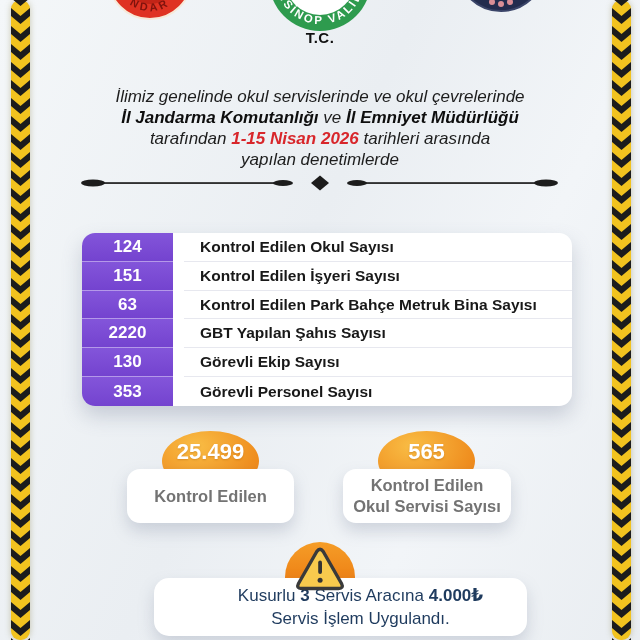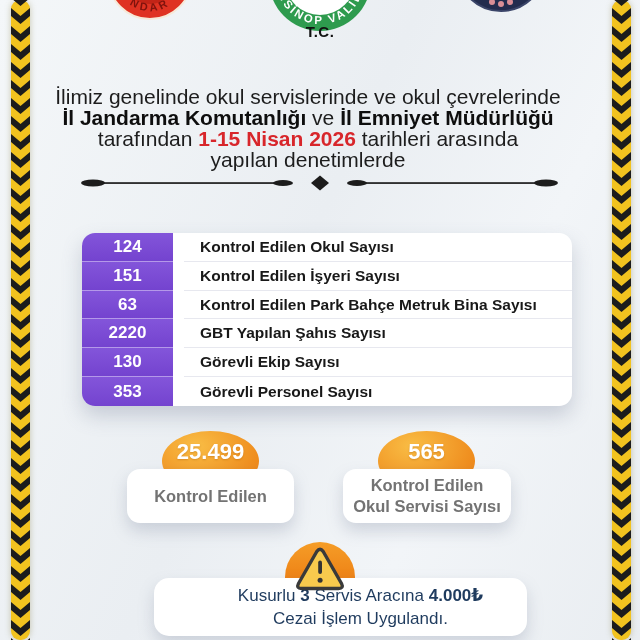--- a/index.html
+++ b/index.html
@@ -23,26 +23,26 @@
   .stripe.left{left:11px;}
   .stripe.right{left:612px;}
   .stripe svg{display:block;width:19px;height:640px;}
   
   .logo{position:absolute;border-radius:50%;}
   .logo svg{display:block;}
   .logo-jandarma{left:107px;top:-66px;width:86px;height:86px;}
   .logo-valilik{left:268px;top:-72px;width:104px;height:104px;}
   .logo-emniyet{left:456px;top:-78px;width:90px;height:90px;}
   
-  .org-block{position:absolute;left:30px;top:23px;width:580px;text-align:center;color:#101010;}
+  .org-block{position:absolute;left:30px;top:29px;width:580px;text-align:center;color:#101010;}
   .org-tc{font-size:15px;font-weight:700;line-height:17px;letter-spacing:.5px;}
   .org-name{font-size:20px;font-weight:700;line-height:23px;letter-spacing:.6px;}
   
-  .intro{position:absolute;left:28px;top:86px;width:560px;text-align:center;
-         font-size:21px;line-height:21px;color:#1d1d1d;}
+  .intro{position:absolute;left:40px;top:86px;width:560px;text-align:center;
+         font-size:17px;line-height:21px;color:#1d1d1d;font-style:italic;}
   .intro .b{font-weight:700;color:#0e0e0e;}
   .intro .red{font-weight:700;color:#d8262b;}
   
   .divider{position:absolute;left:80px;top:174px;width:480px;height:18px;}
   
   .stats{
     position:absolute;left:82px;top:233px;width:490px;height:173px;
     background:#ffffff;border-radius:13px;overflow:hidden;
     display:flex;flex-direction:column;
     box-shadow:0 10px 20px rgba(110,120,145,.30);
@@ -220,16 +220,16 @@
   </div>
 
   <div class="warn-bg"></div>
   <svg class="warn-tri" viewBox="0 0 50 46">
     <path d="M21.8 5.5 Q25 1 28.2 5.5 L46.5 37.5 Q49 42.5 43.5 42.5 L6.5 42.5 Q1 42.5 3.5 37.5 Z" fill="#f8ca4d" stroke="#3a3a3a" stroke-width="3.4" stroke-linejoin="round"></path>
     <rect x="23.2" y="14.5" width="3.8" height="13.5" rx="1.9" fill="#333"></rect>
     <circle cx="25.1" cy="34.2" r="2.5" fill="#333"></circle>
   </svg>
   <div class="penalty-card">
     <div><span>Kusurlu </span><span class="b">3</span><span> Servis Aracına </span><span class="b">4.000₺</span></div>
-    <div>Cezai İşlem Uygulandı.</div>
+    <div>Servis İşlem Uygulandı.</div>
   </div>
 
 </div>
 
 </body></html>

